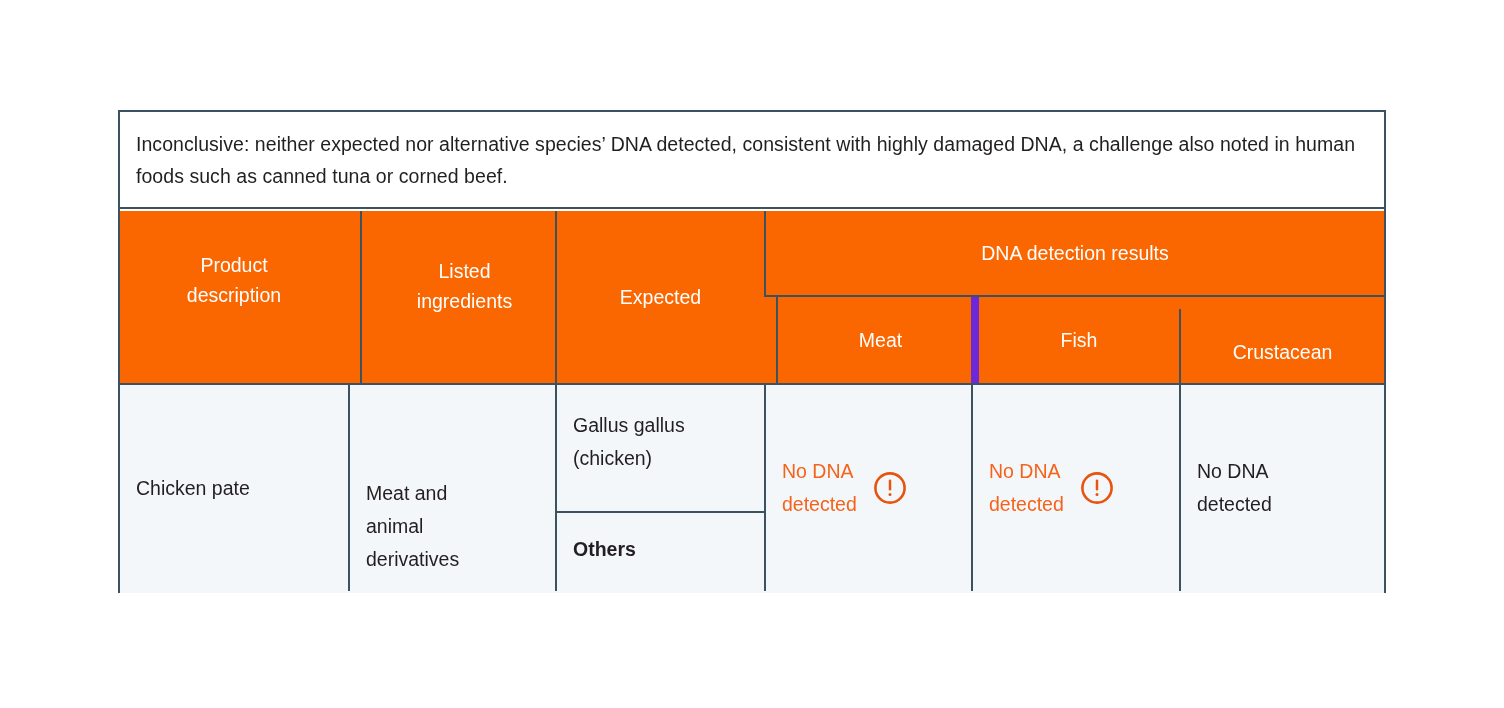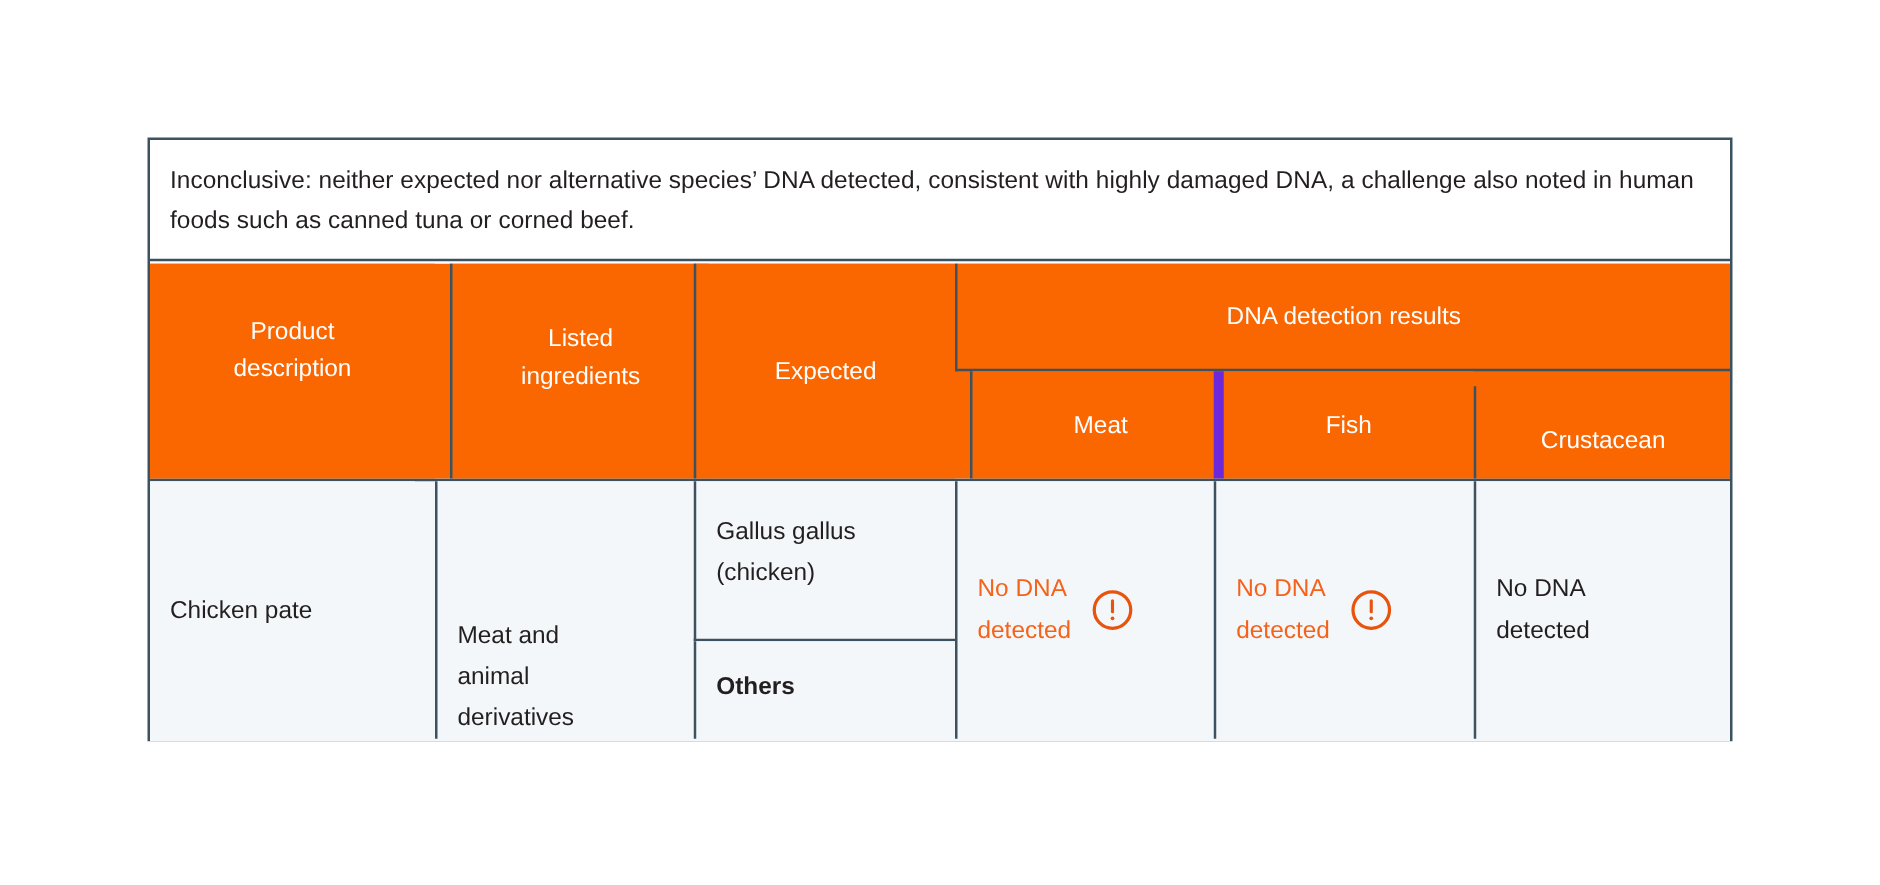--- a/index.html
+++ b/index.html
@@ -100,21 +100,21 @@
     background: #f4f7fa;
     border-top: 2px solid #3c5260;
   }
   .bcell {
     position: absolute;
     box-sizing: border-box;
     background: #f4f7fa;
     color: #231f20;
     font-size: 19.5px;
     line-height: 33px;
-    padding: 0 16px;
+    padding: 15px 16px;
     display: flex;
     align-items: center;
   }
 
   .b-prod { left: 0px;    top: 0px;  width: 212px; height: 206px; text-align: right; }
   .b-ing  { left: 228px;  top: 0px;  width: 207px; height: 206px;
             border-left: 2px solid #3c5260; align-items: flex-end; }
   .b-exp1 { left: 435px;  top: 0px;  width: 209px; height: 128px;
             border-left: 2px solid #3c5260; border-bottom: 2px solid #3c5260;
             align-items: flex-start; padding-top: 24px; }

